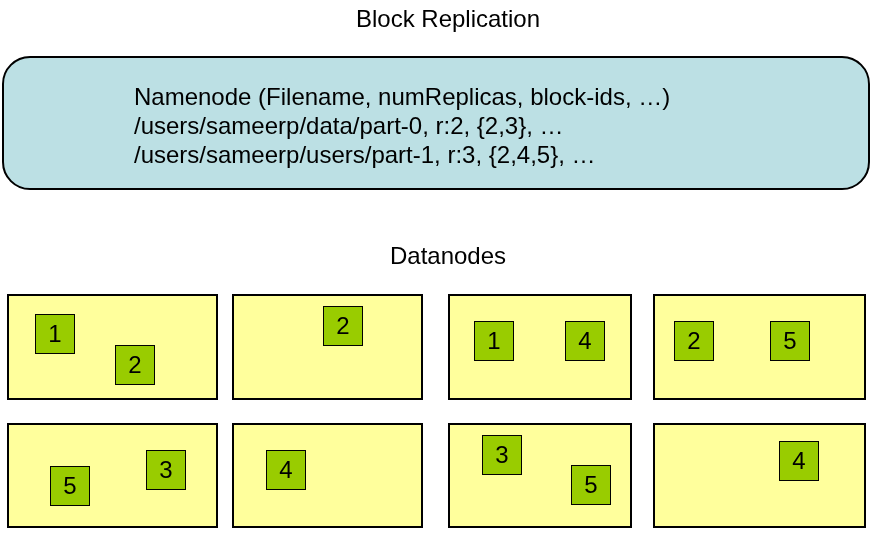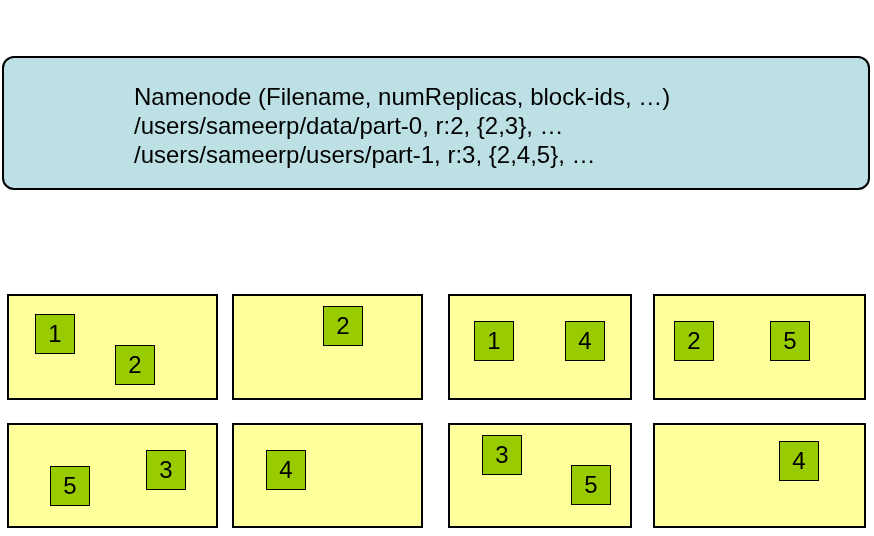--- a/index.html
+++ b/index.html
@@ -30,21 +30,21 @@
   .datanodes-heading { top: 241px; }
 
   .namenode-box {
     position: absolute;
     left: 2px;
     top: 56px;
     width: 864px;
     height: 130px;
     background: var(--namenode-fill, #BCE0E4);
     border: 2px solid var(--border, #000);
-    border-radius: 12px;
+    border-radius: 28px;
   }
   .namenode-text {
     position: absolute;
     left: 130px;
     top: 24px;
     font-size: 24px;
     line-height: 29px;
     white-space: nowrap;
   }
 
@@ -66,29 +66,31 @@
     justify-content: center;
     font-size: 24px;
     color: #000;
   }
 </style>
 </head>
 <body>
 
 <div class="stage">
 
+  <div class="heading title">Block Replication</div>
 
   <div class="namenode-box">
     <div class="namenode-text">
       <div>Namenode (Filename, numReplicas, block-ids, …)</div>
       <div>/users/sameerp/data/part-0, r:2, {2,3}, …</div>
       <div>/users/sameerp/users/part-1, r:3, {2,4,5}, …</div>
     </div>
   </div>
 
+  <div class="heading datanodes-heading">Datanodes</div>
 
   <div class="datanode" style="left:7px; top:294px; width:211px; height:106px;">
     <div class="block" style="left:26px; top:18px;">1</div>
     <div class="block" style="left:106px; top:49px;">2</div>
   </div>
 
   <div class="datanode" style="left:232px; top:294px; width:191px; height:106px;">
     <div class="block" style="left:89px; top:10px;">2</div>
   </div>
 

